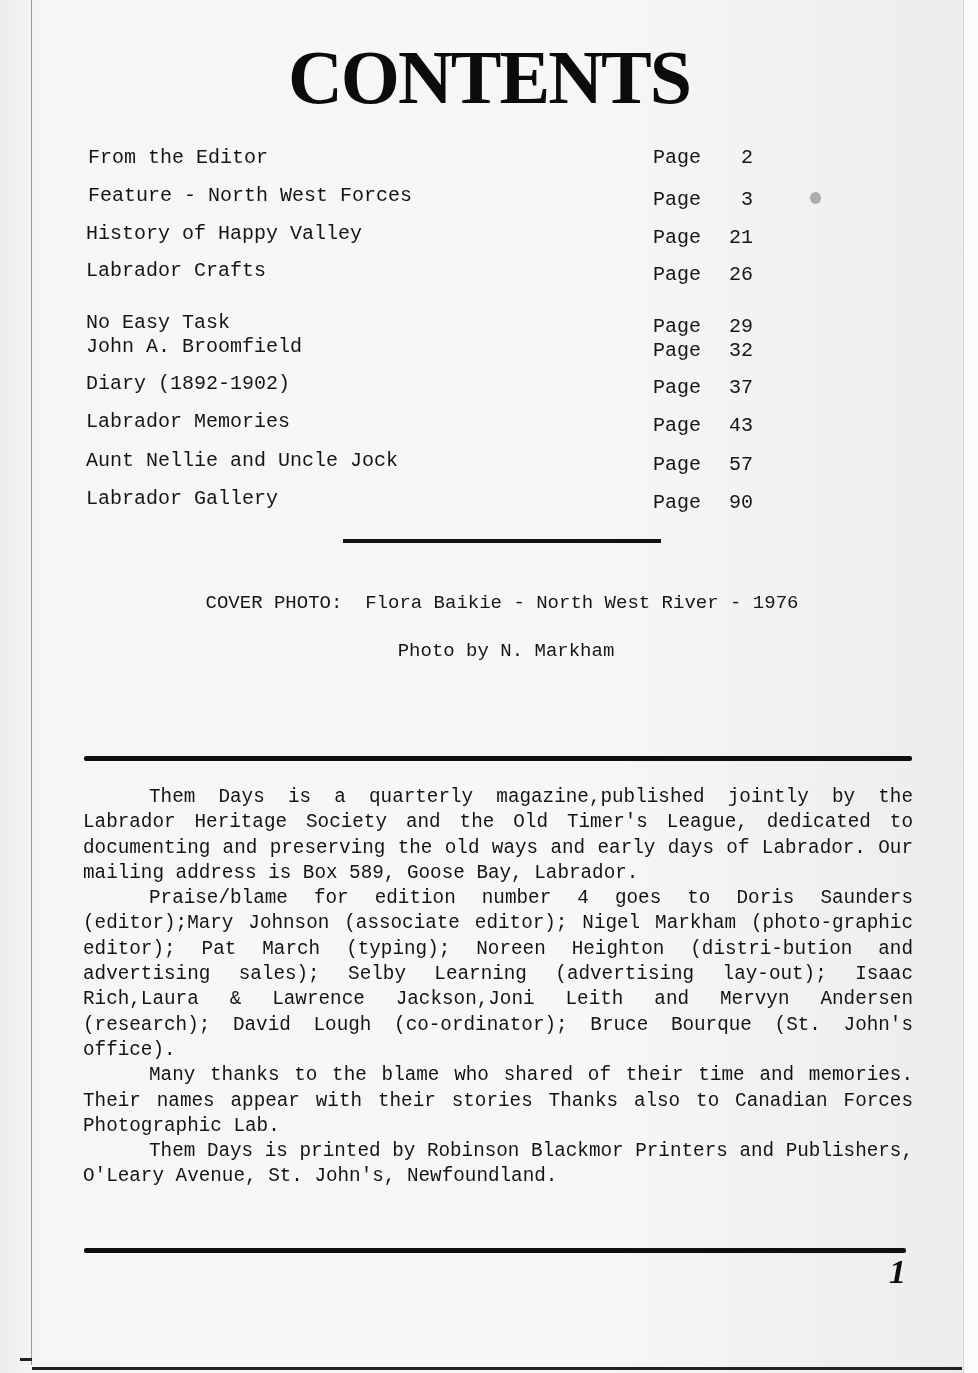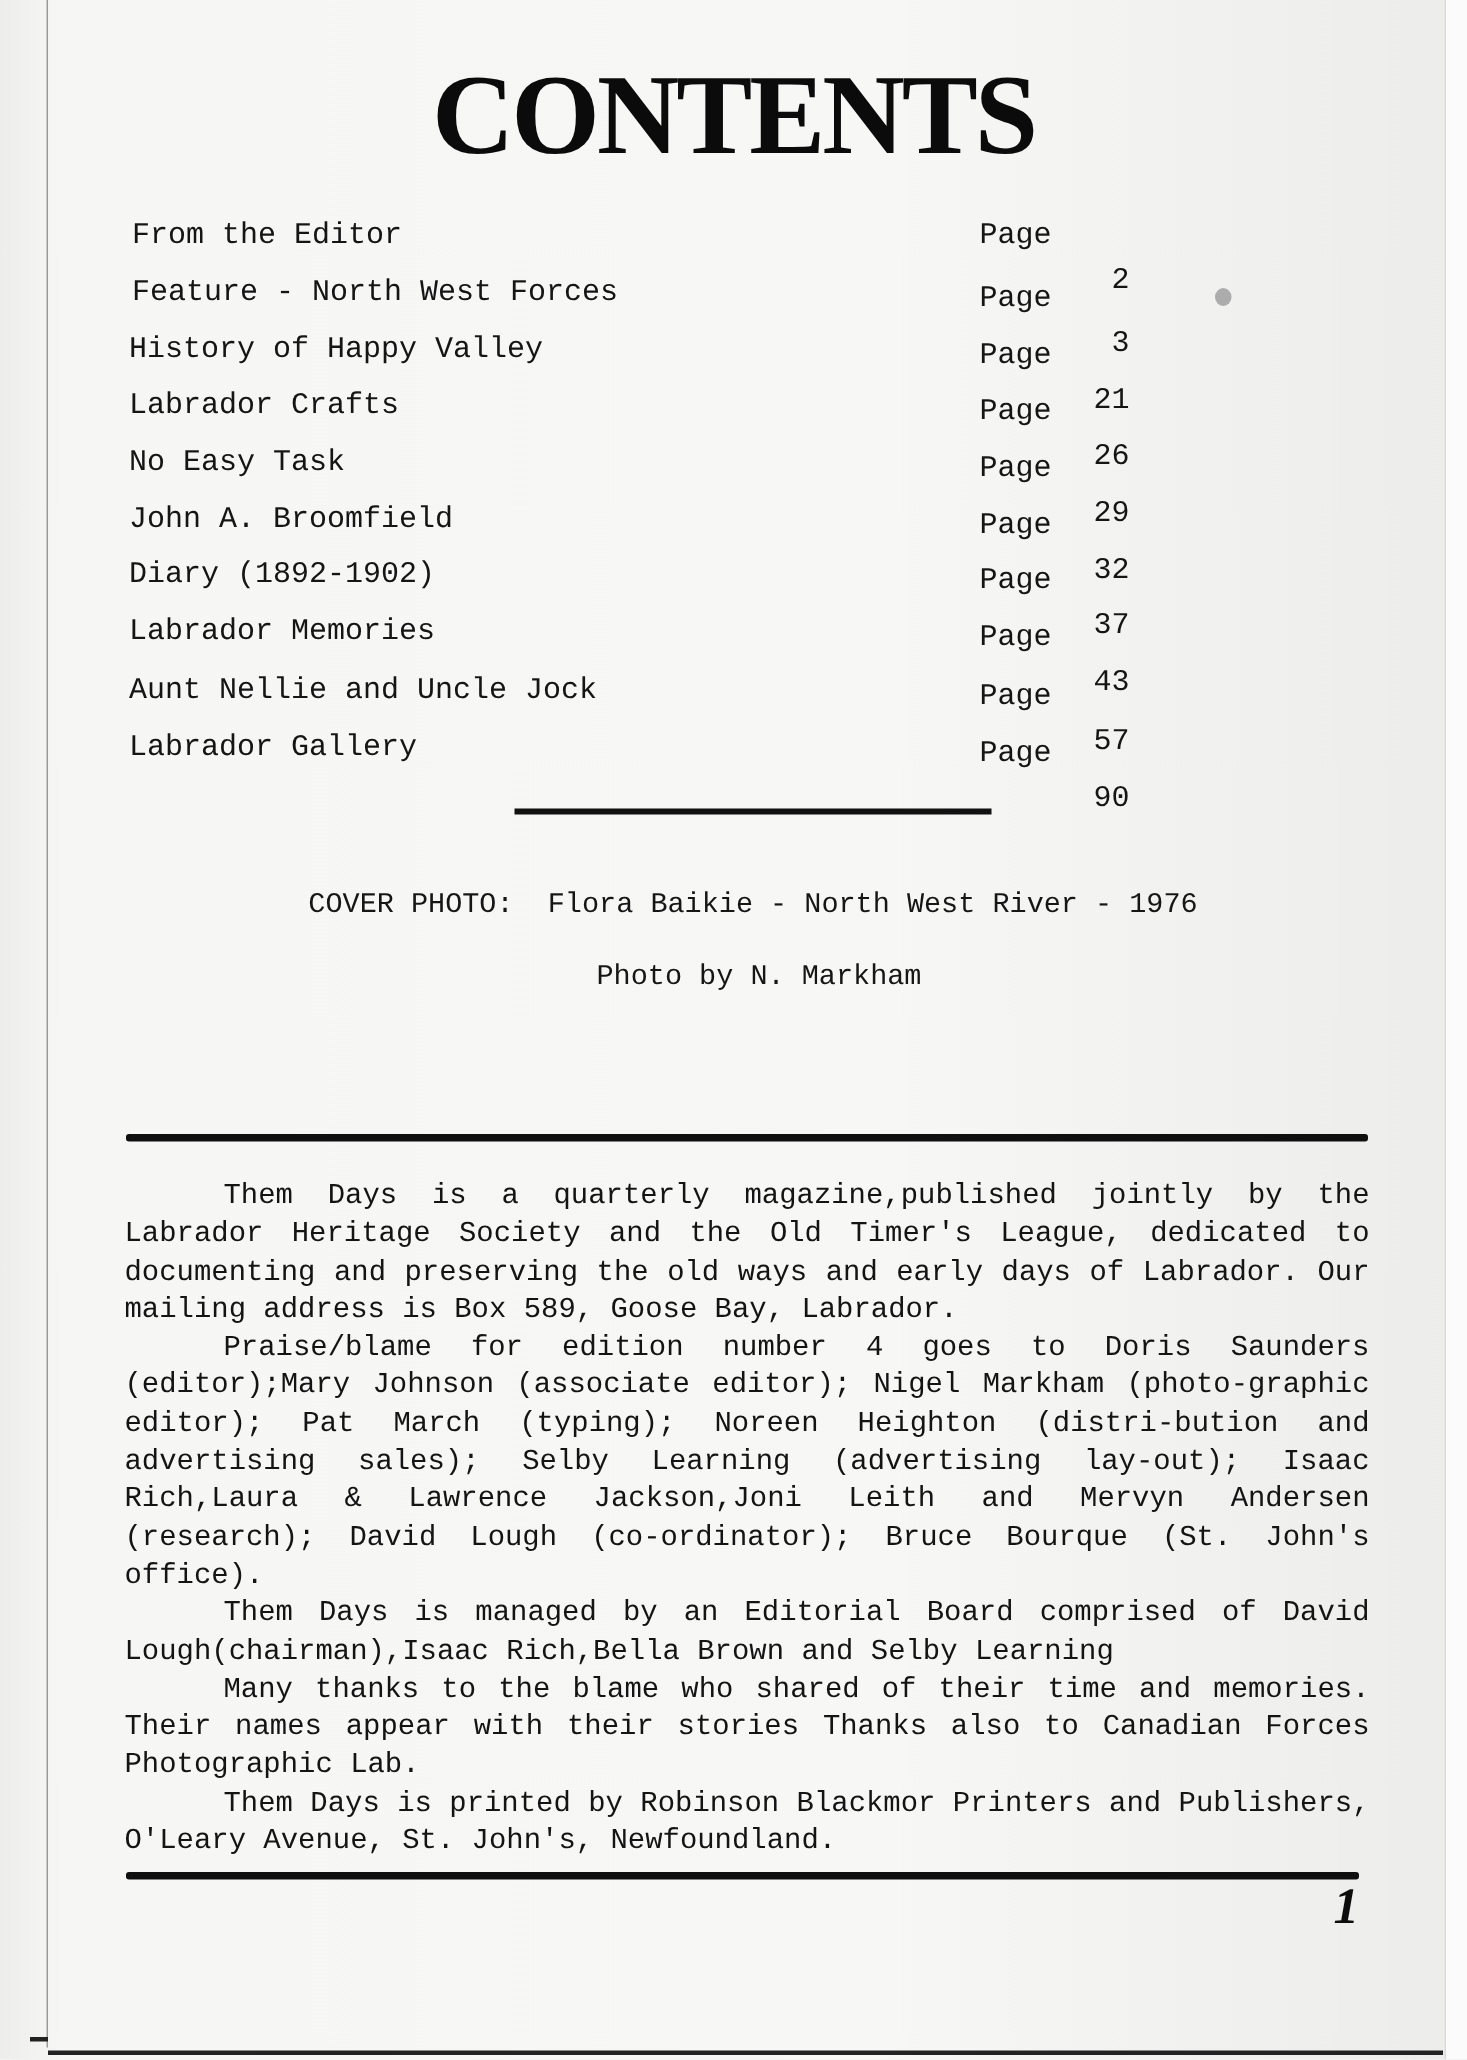--- a/index.html
+++ b/index.html
@@ -37,21 +37,21 @@
   .toc { position: absolute; left: 0; top: 0; }
   .toc-row { position: absolute; left: 0; width: 813px; height: 30px; }
   .toc-title {
     position: absolute; left: 86px;
     font-family: "Liberation Mono", monospace; font-size: 20px; line-height: 30px;
     color: #151515; white-space: pre;
   }
   .toc-page {
     position: absolute; right: 60px; width: 100px;
     font-family: "Liberation Mono", monospace; font-size: 20px; line-height: 30px;
-    color: #151515; display: flex; justify-content: space-between; flex-direction: column;
+    color: #151515; display: flex; justify-content: space-between;
   }
   .toc-page .num { text-align: right; min-width: 26px; }
   .smudge {
     position: absolute; left: 810px; top: 192px; width: 11px; height: 12px;
     border-radius: 50%; background: #9b9b9b; opacity: .8;
   }
   .rule-short {
     position: absolute; left: 343px; top: 539px; width: 318px; height: 4px; background: #111;
   }
   .cover {
@@ -117,21 +117,21 @@
           <span class="num">21</span>
         </span>
     </div>
     <div class="toc-row" style="top:256px">
       <span class="toc-title">Labrador Crafts</span>
       <span class="toc-page" style="top:4px">
           <span>Page</span>
           <span class="num">26</span>
         </span>
     </div>
-    <div class="toc-row" style="top:294px">
+    <div class="toc-row" style="top:308px">
       <span class="toc-title">No Easy Task</span>
       <span class="toc-page" style="top:4px">
           <span>Page</span>
           <span class="num">29</span>
         </span>
     </div>
     <div class="toc-row" style="top:332px">
       <span class="toc-title">John A. Broomfield</span>
       <span class="toc-page" style="top:4px">
           <span>Page</span>
@@ -172,20 +172,19 @@
   <div class="rule-short"></div>
 
   <div class="cover">COVER PHOTO:  Flora Baikie - North West River - 1976</div>
   <div class="photo-by">Photo by N. Markham</div>
 
   <div class="rule-long"></div>
 
   <div class="body-text">
     <p>Them Days is a quarterly magazine,published jointly by the Labrador Heritage Society and the Old Timer's League, dedicated to documenting  and preserving the old ways and early days  of Labrador.  Our mailing address is Box 589, Goose Bay, Labrador.</p>
     <p>Praise/blame for  edition number 4 goes to  Doris Saunders (editor);Mary Johnson (associate editor); Nigel Markham (photo-graphic editor); Pat March (typing); Noreen  Heighton  (distri-bution and advertising sales); Selby Learning (advertising lay-out); Isaac Rich,Laura &amp; Lawrence Jackson,Joni Leith and Mervyn Andersen (research); David Lough (co-ordinator);  Bruce Bourque (St. John's office).</p>
-    <p>Them Days  is managed by an Editorial  Board comprised  of David Lough(chairman),Isaac Rich,Bella Brown and Selby Learning</p>
     <p>Many thanks  to the blame who  shared of  their  time and memories.  Their names appear with their  stories  Thanks also to Canadian Forces Photographic Lab.</p>
     <p>Them Days  is printed by  Robinson Blackmor  Printers and Publishers, O'Leary Avenue, St. John's, Newfoundland.</p>
   </div>
 
   <div class="rule-bottom"></div>
   <div class="page-number">1</div>
 </div>
 
 </body></html>

